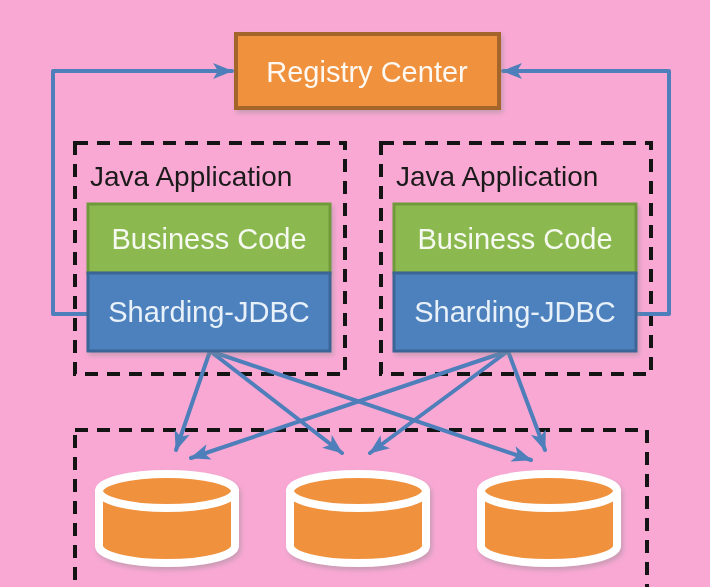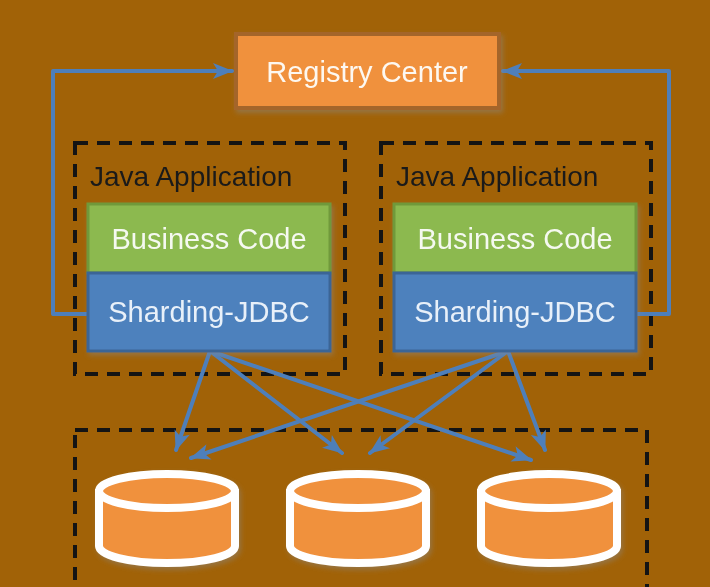--- a/index.html
+++ b/index.html
@@ -1,20 +1,20 @@
 <!DOCTYPE html>
 <html><head>
 <meta charset="utf-8">
 <style>
   html, body { margin: 0; padding: 0; background: #ffffff; }
   #canvas {
     position: relative;
     width: 710px;
     height: 587px;
-    background: #a16207;
+    background: #f9a8d4;
     overflow: hidden;
     font-family: "Liberation Sans", sans-serif;
   }
   svg { display: block; }
 
   
   .dashed-rect { fill: none; stroke: #141414; stroke-width: 4; stroke-dasharray: 13 9; }
 
   
   .registry-box { fill: #F0913E; stroke: #A4652A; stroke-width: 4; }

